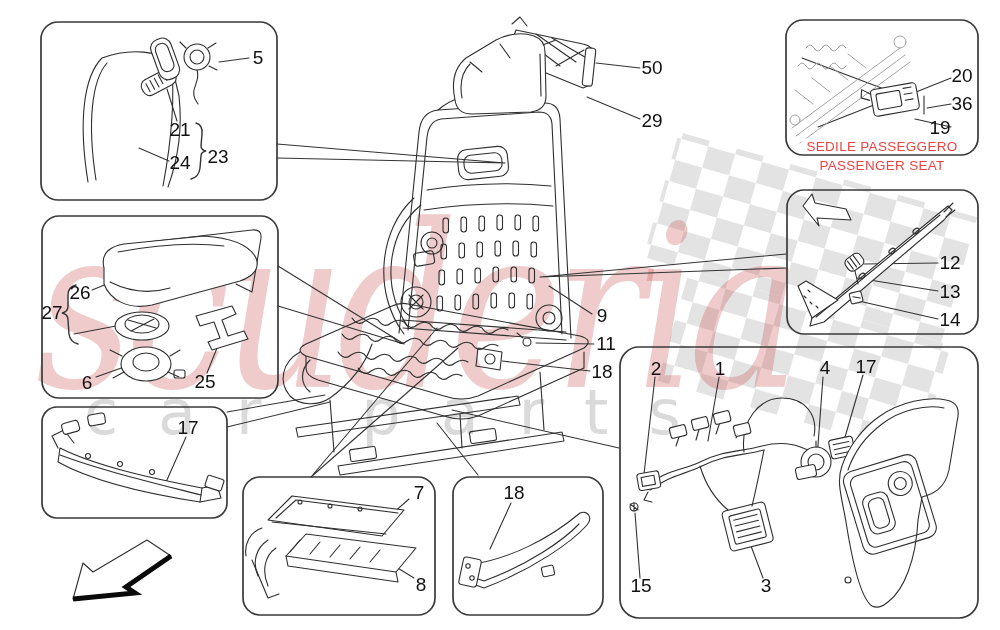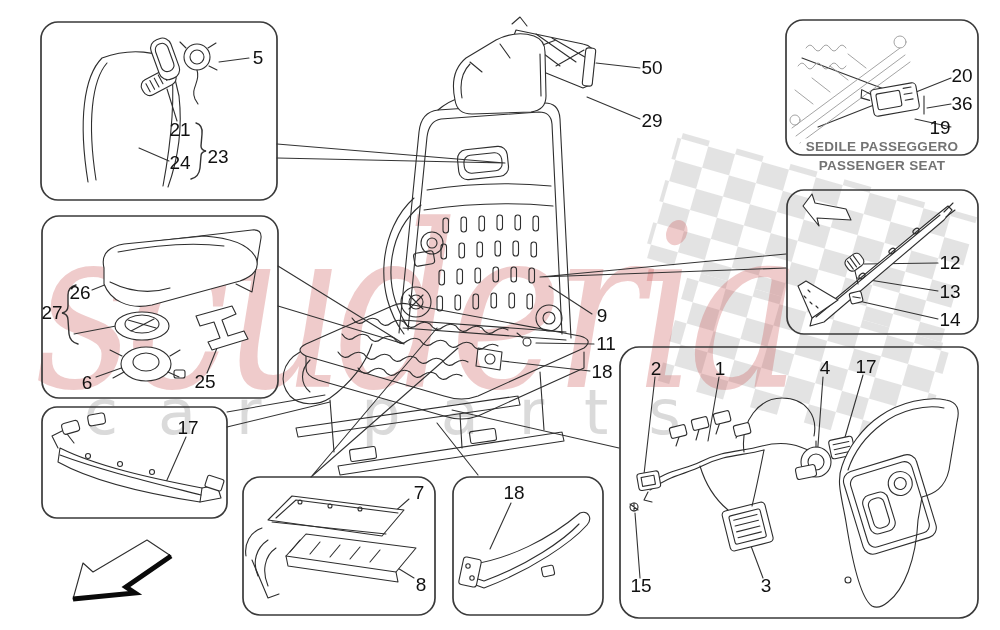--- a/index.html
+++ b/index.html
@@ -19,22 +19,22 @@
   .art{stroke:#2e2e2e;fill:none;stroke-width:1.1;stroke-linecap:round;stroke-linejoin:round;}
   .faded{stroke:#9a9a9a;stroke-width:.9;fill:none;stroke-linecap:round;}
   .pbox{fill:none;stroke:#3a3a3a;stroke-width:1.7;}
   .ld{stroke:#333;stroke-width:1.1;fill:none;stroke-linecap:round;}
   .wfill{fill:#fff;}
   .thick{stroke:#0a0a0a;stroke-width:5;fill:none;stroke-linecap:butt;}
   
   #labels{position:absolute;inset:0;z-index:3;}
   .cl{position:absolute;transform:translate(-50%,-50%);font-size:19px;color:#111;
       white-space:nowrap;}
-  .cap{position:absolute;transform:translate(-50%,-50%);font-weight:bold;font-size:13.5px;
-       color:#737373;white-space:nowrap;letter-spacing:.3px;}
+  .cap{position:absolute;transform:translate(-50%,-50%);font-weight:normal;font-size:13.5px;
+       color:#ef4444;white-space:nowrap;letter-spacing:.3px;}
   .cap1{background:#fff;padding:0 5px;}
 </style>
 </head>
 <body>
 
 <div id="stage">
 
   <div id="wm">
     <svg id="flag" width="1000" height="630" viewBox="0 0 1000 630">
       <defs>

